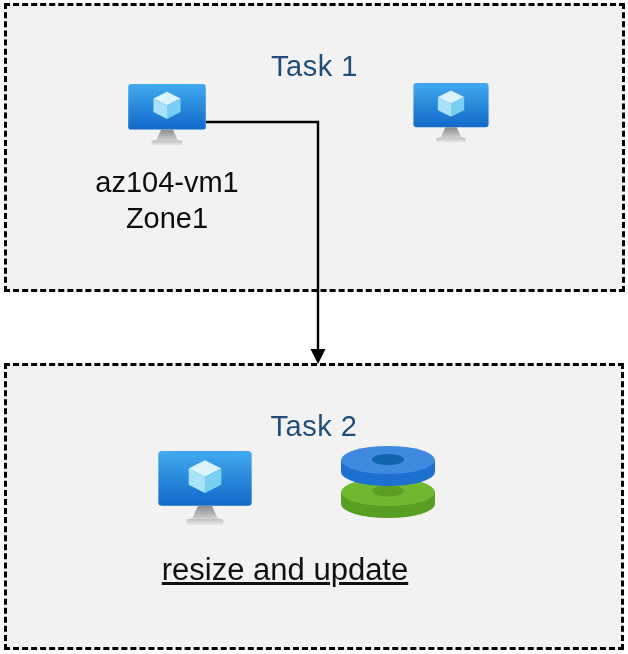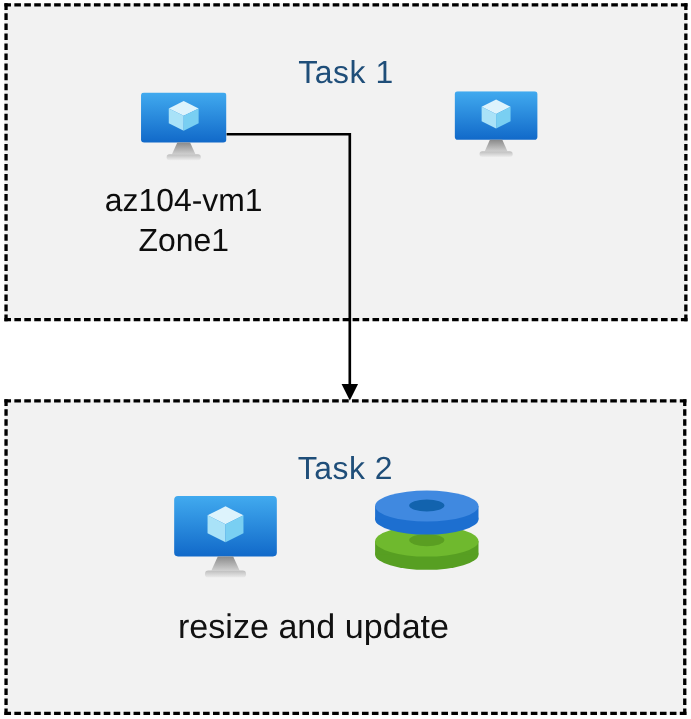--- a/index.html
+++ b/index.html
@@ -25,21 +25,21 @@
   .vm-unit.u2{left:344px;top:77px;}
   .vm-label{margin-top:12px;font-size:29px;line-height:36px;color:#0d0d0d;}
   .arrow-overlay{
     position:absolute;left:0;top:0;width:628px;height:654px;
     pointer-events:none;z-index:5;
   }
   .t2-vm-icon{position:absolute;left:151px;top:85px;}
   .t2-disks-icon{position:absolute;left:331px;top:78px;}
   .t2-caption{
     position:absolute;left:8px;top:186px;width:540px;text-align:center;
-    font-size:31px;color:#111111;
+    font-size:31px;color:#111111;text-decoration:underline;
   }
   .defs-holder{position:absolute;width:0;height:0;overflow:hidden;}
 </style>
 </head>
 <body>
 
 <svg class="defs-holder" aria-hidden="true">
   <defs>
     <linearGradient id="gScreen" x1="0" y1="0" x2="0" y2="1">
       <stop offset="0" stop-color="#41aaef"></stop>

